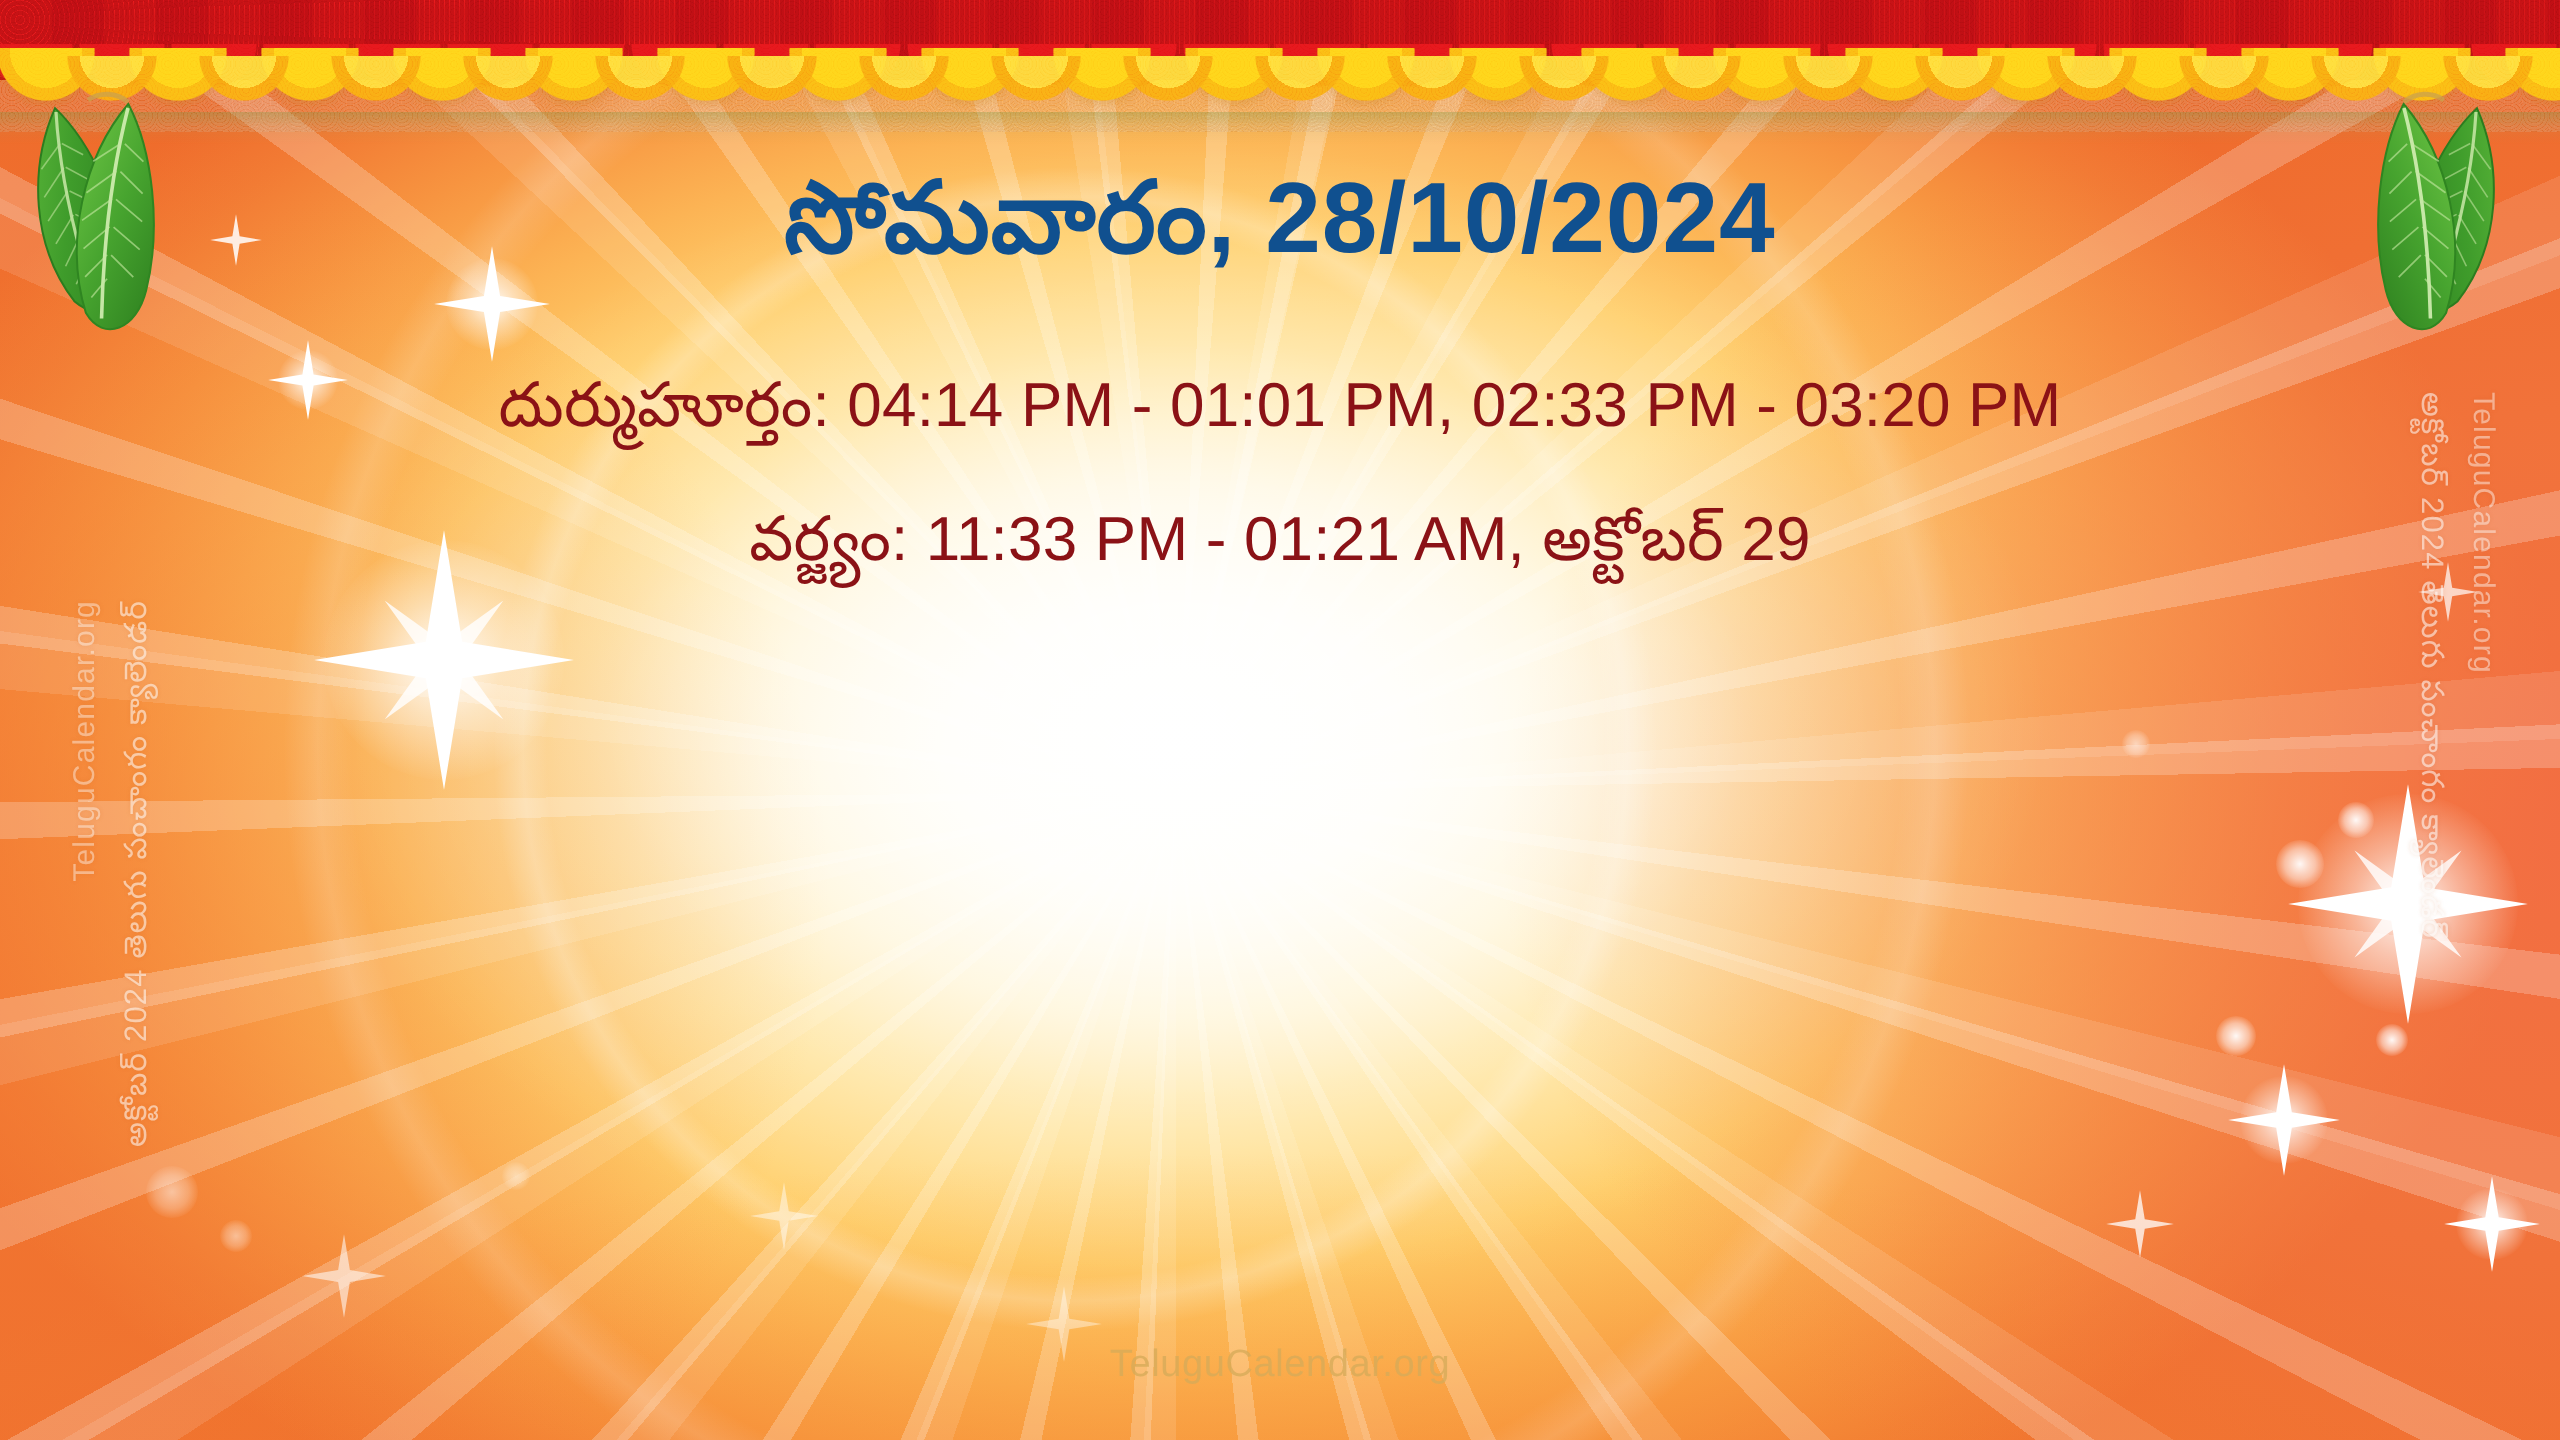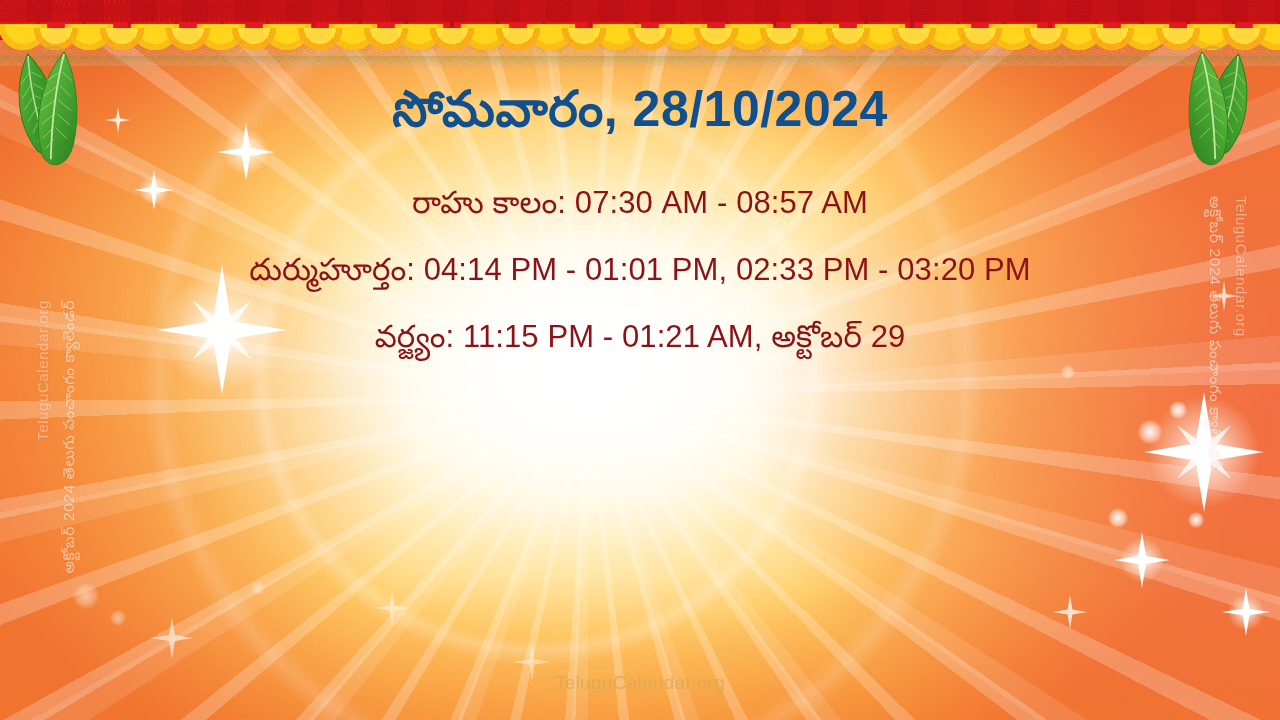--- a/index.html
+++ b/index.html
@@ -428,20 +428,19 @@
 
   <div class="side-wm telugu left-te">అక్టోబర్ 2024 తెలుగు పంచాంగం క్యాలెండర్</div>
   <div class="side-wm left-en">TeluguCalendar.org</div>
   <div class="side-wm telugu right-te">అక్టోబర్ 2024 తెలుగు పంచాంగం క్యాలెండర్</div>
   <div class="side-wm right-en">TeluguCalendar.org</div>
 
   <div class="content">
     <div class="title">సోమవారం, 28/10/2024</div>
 
     <div class="rows">
-      <div class="row">రాహు కాలం: 07:30 AM - 08:57 AM</div>
       <div class="row">దుర్ముహూర్తం: 04:14 PM - 01:01 PM, 02:33 PM - 03:20 PM</div>
-      <div class="row">వర్జ్యం: 11:15 PM - 01:21 AM, అక్టోబర్ 29</div>
+      <div class="row">వర్జ్యం: 11:33 PM - 01:21 AM, అక్టోబర్ 29</div>
     </div>
   </div>
 
   <div class="footer-wm">TeluguCalendar.org</div>
 </div>
 
 </body></html>

